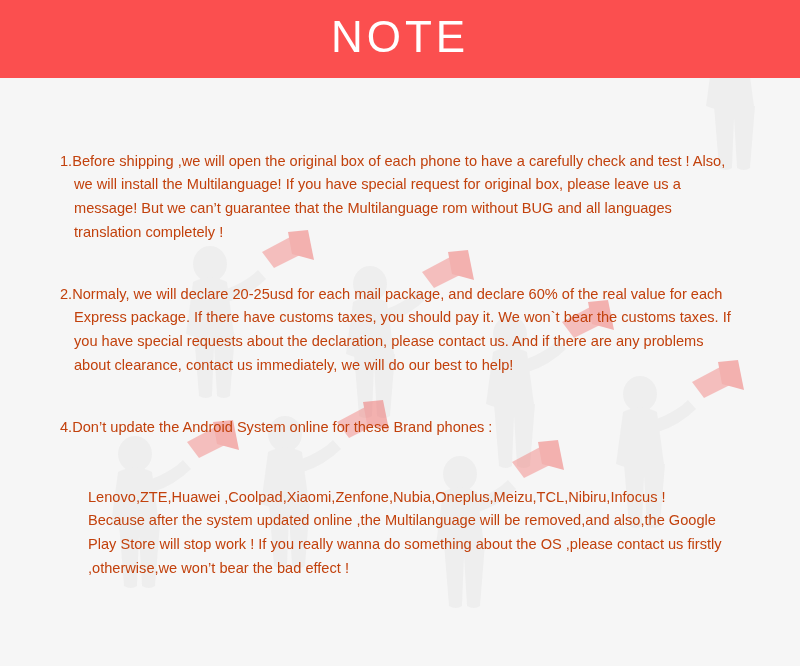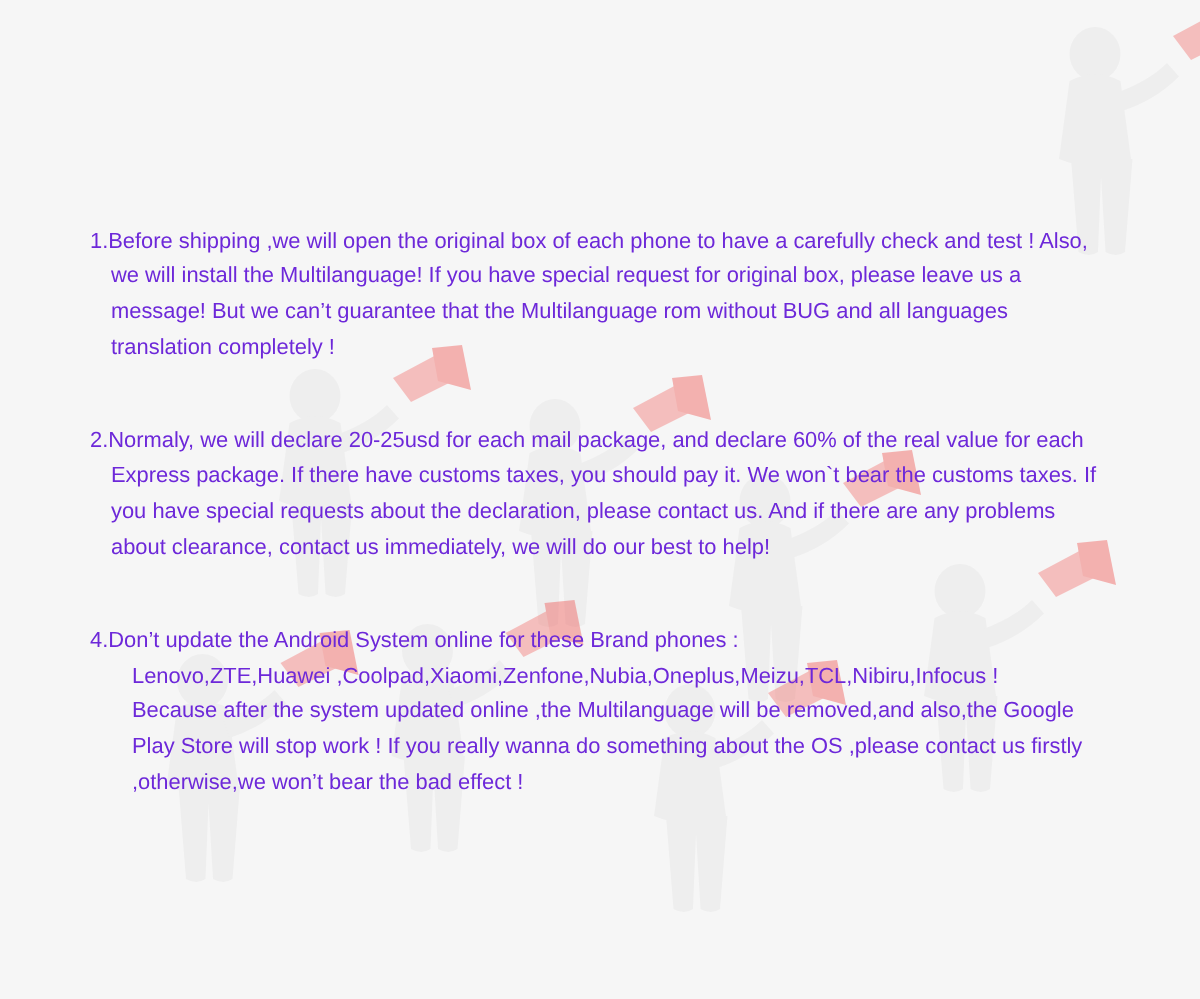--- a/index.html
+++ b/index.html
@@ -56,33 +56,33 @@
     position: absolute;
     top: 78px;
     left: 0;
     width: 800px;
     height: 588px;
     box-sizing: border-box;
     padding: 48px 58px 0 60px;
   }
   .item {
     display: block;
-    color: #6d28d9;
+    color: #c2410c;
     font-size: 14.6px;
     line-height: 1.62;
     margin-bottom: 15px;
     white-space: pre-line;
     position: relative;
     z-index: 2;
   }
   .item:last-child { margin-bottom: 0; }
   
   .item-1 { text-indent: 0; padding-left: 14px; }
   .item-1 > .num { margin-left: -14px; }
-  .item-4 .sub { display: block; padding-left: 14px; }
+  .item-4 .sub { display: block; padding-left: 14px; margin-top: 46px; }
 
   
   .person { opacity: 0.42; }
 </style>
 </head>
 <body>
 
 <div class="page">
 
   <svg class="bg-art" viewBox="0 0 800 666" xmlns="http://www.w3.org/2000/svg" aria-hidden="true">
@@ -119,20 +119,23 @@
         <use href="#mega-person" x="245" y="400"></use>
       </g>
     <g class="person" opacity="0.16">
         <use href="#mega-person" x="95" y="420"></use>
       </g>
     <g class="person" opacity="0.14">
         <use href="#mega-person" x="420" y="440"></use>
       </g>
   </svg>
 
+  <div class="banner">
+    <h1 class="banner-title">NOTE</h1>
+  </div>
 
   <div class="content">
 
     <div class="item item-1">
       <span class="num">1.</span><span>Before shipping ,we will open the original box of each phone to have a carefully check and test ! Also, we will install the Multilanguage! If you have special request for original box, please leave us a message! But we can’t guarantee that the Multilanguage rom without BUG and all languages translation completely !</span>
     </div>
 
     <div class="item item-1">
       <span class="num">2.</span><span>Normaly, we will declare 20-25usd for each mail package, and declare 60% of the real value for each Express package. If there have customs taxes, you should pay it. We won`t bear the customs taxes. If you have special requests about the declaration, please contact us. And if there are any problems about clearance, contact us immediately, we will do our best to help!</span>
     </div>

